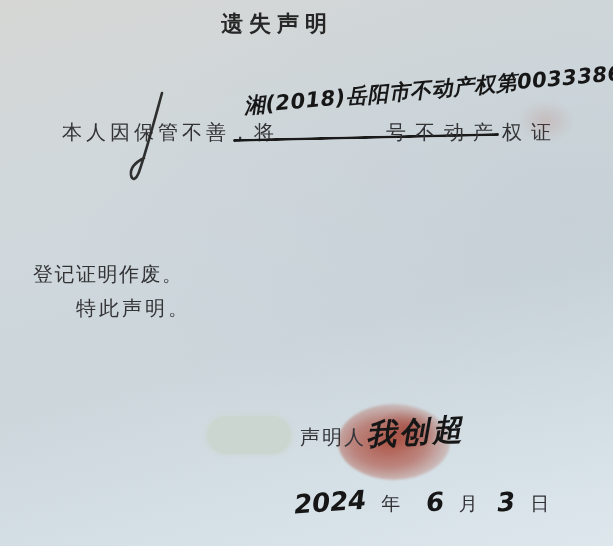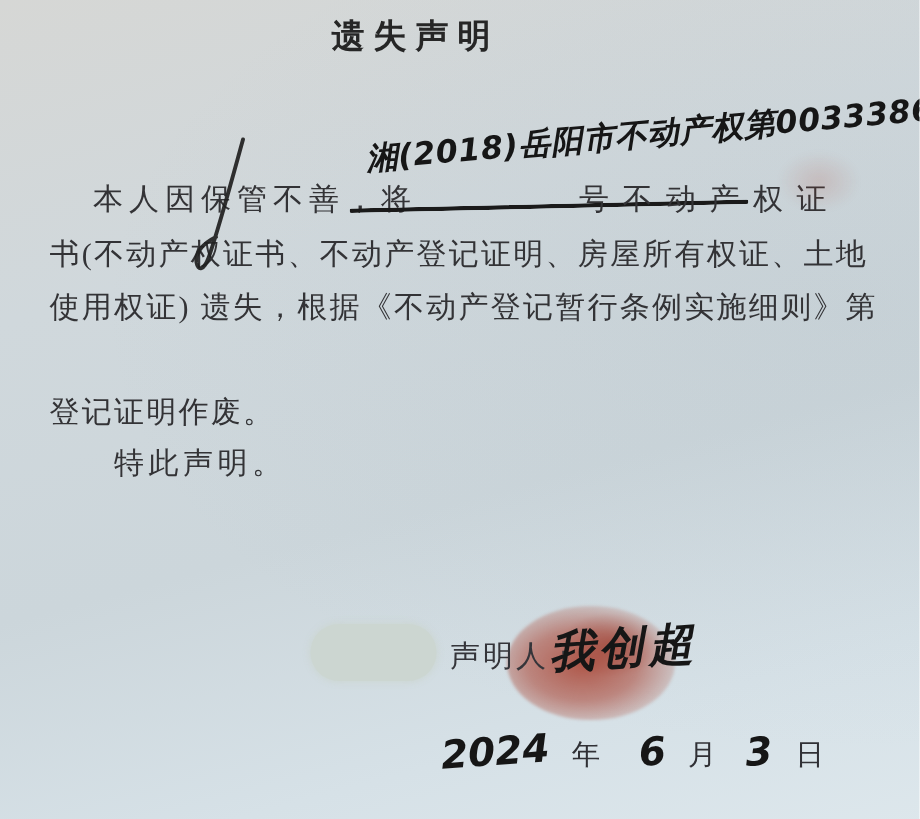--- a/index.html
+++ b/index.html
@@ -87,22 +87,20 @@
 <body>
 
 <div class="paper">
 
   <h1 class="title">遗失声明</h1>
 
   <div class="bodyline l1">本人因保管不善，将</div>
   <div class="certnum hand">湘(2018)岳阳市不动产权第0033386号</div>
   <div class="blankline"></div>
   <div class="bodyline l1s">号不动产权证</div>
-  <div class="bodyline l2">书(不动产权证书、不动产登记证明、房屋所有权证、土地</div>
-  <div class="bodyline l3">使用权证) 遗失，根据《不动产登记暂行条例实施细则》第</div>
   <div class="bodyline l5">登记证明作废。</div>
   <div class="bodyline closing">特此声明。</div>
 
   <svg class="checkmark-svg" width="613" height="546" viewBox="0 0 613 546">
     <path d="M162,93 C154,122 146,152 139,172 C136,180 132,181 131,175 C130,168 136,162 144,158" fill="none" stroke="#1f1f1f" stroke-width="2.6" stroke-linecap="round" opacity="0.92"></path>
   </svg>
 
   <div class="red-smudge"></div>
 
   <div class="pill"></div>

